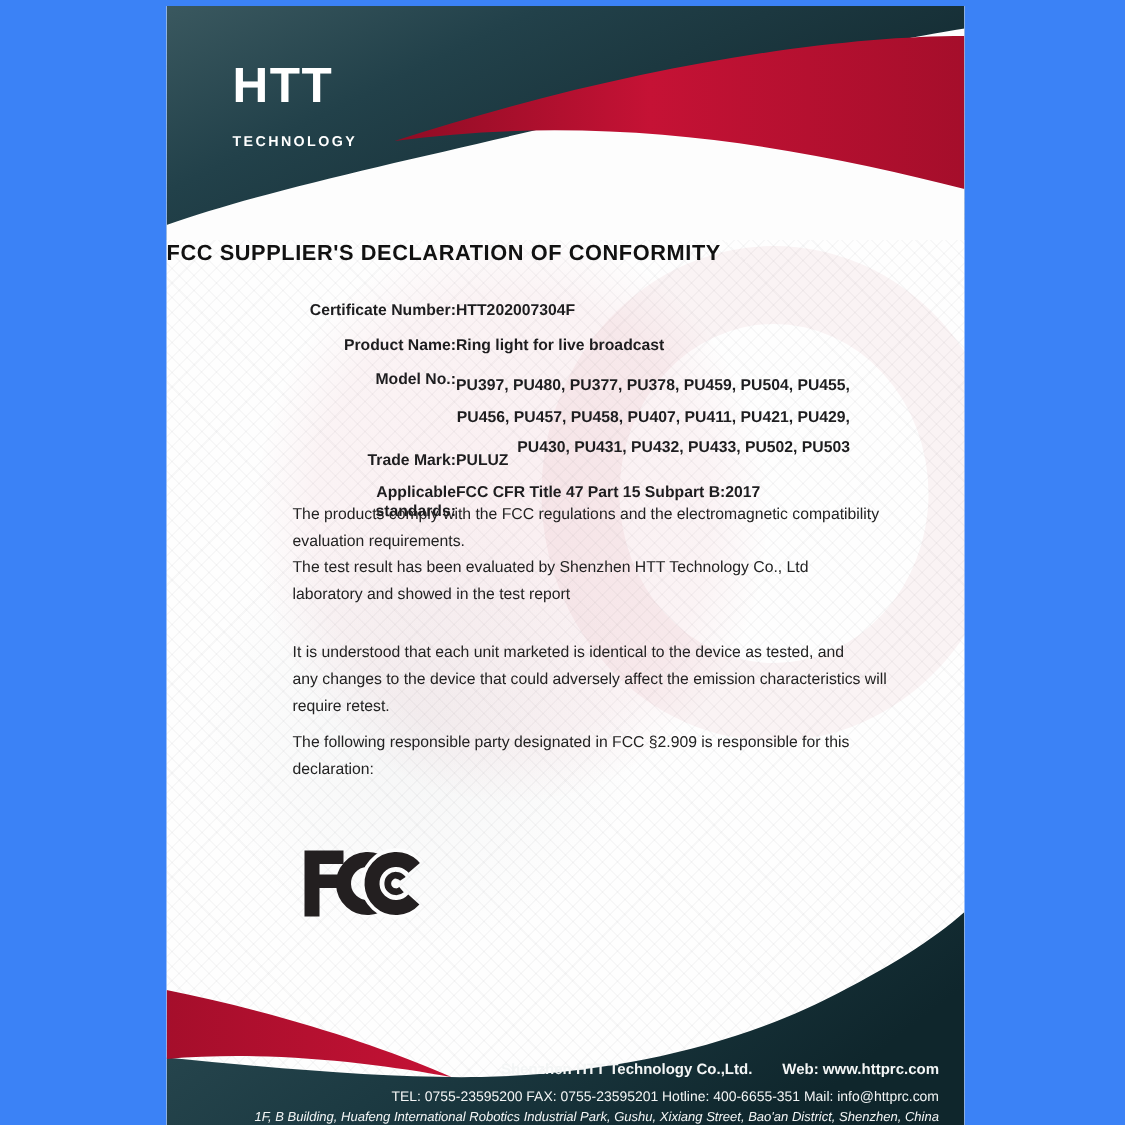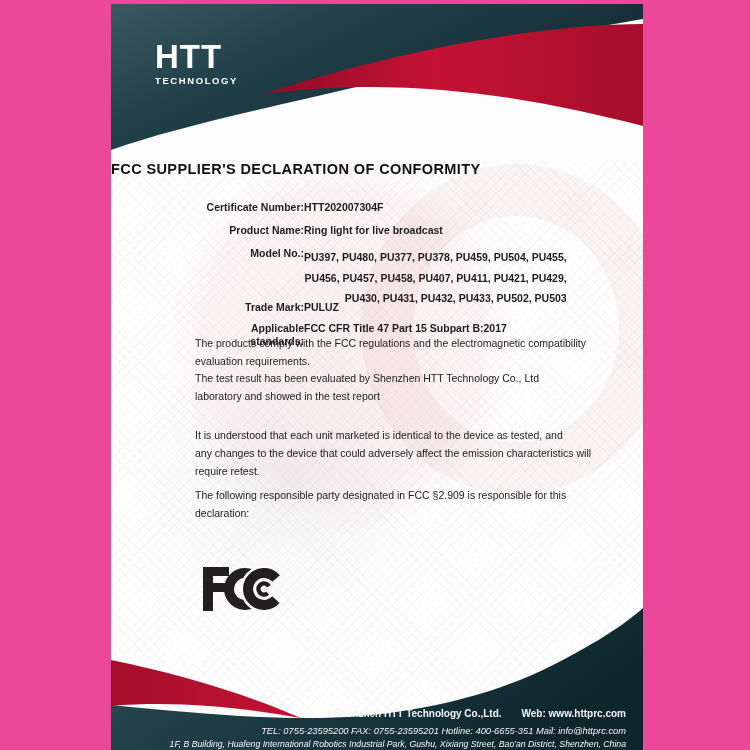--- a/index.html
+++ b/index.html
@@ -1,21 +1,21 @@
 <!DOCTYPE html>
 <html><head>
 <meta charset="utf-8">
 <style>
   html,body{margin:0;padding:0;}
   body{
     width:750px;height:750px;background:#ffffff;overflow:hidden;
     font-family:"Liberation Sans", sans-serif;
     -webkit-font-smoothing:antialiased;
   }
-  .page{position:relative;width:750px;height:750px;background:#ec4899;}
+  .page{position:relative;width:750px;height:750px;background:#3b82f6;}
   .doc{
     position:absolute;left:111px;top:4px;width:532px;height:746px;
     background-color:#fefefe;
     background-image:
       repeating-linear-gradient(45deg, rgba(60,60,70,0.035) 0 1px, transparent 1px 7px),
       repeating-linear-gradient(-45deg, rgba(60,60,70,0.035) 0 1px, transparent 1px 7px);
     overflow:hidden;
   }
   .wm{position:absolute;z-index:1;pointer-events:none;}
   .wm-pink{
@@ -28,39 +28,39 @@
   }
   .wm-gray{
     left:20px;top:330px;width:300px;height:300px;border-radius:50%;
     background:radial-gradient(ellipse at center, rgba(90,100,105,0.06) 0%, rgba(90,100,105,0) 70%);
   }
   .hdr-svg,.ftr-svg{position:absolute;left:0;z-index:2;display:block;}
   .hdr-svg{top:0;}
   .ftr-svg{bottom:0;}
   .brand{position:absolute;left:44px;top:38px;z-index:3;color:#ffffff;}
   .brand-main{font-size:33px;font-weight:bold;letter-spacing:1px;line-height:30px;}
-  .brand-sub{font-size:9.5px;font-weight:bold;letter-spacing:1.6px;margin-top:3px;}
+  .brand-sub{font-size:9.5px;font-weight:bold;letter-spacing:1.6px;margin-top:17px;}
   .content{position:absolute;inset:0;z-index:3;color:#1d1d1f;}
   .title{
     position:absolute;left:0;right:0;top:157px;
     font-size:14.5px;font-weight:bold;letter-spacing:0.4px;color:#111;
   }
   .frow{position:absolute;left:84px;width:420px;display:flex;}
   .flabel{width:109px;font-size:10.5px;font-weight:bold;flex:none;}
   .fvalue{font-size:10.5px;font-weight:bold;line-height:20.5px;}
   .fvalue .vline{display:block;}
   .frow,.flabel{line-height:13px;text-align:right;}
   .para{position:absolute;left:84px;width:430px;font-size:10.5px;line-height:18px;color:#222;}
   .report-line{position:absolute;left:153px;top:401px;display:flex;gap:12px;font-size:10.5px;font-weight:bold;}
   .formblock{position:absolute;left:211px;top:528px;}
   .formblock .fitem{font-size:10.5px;line-height:21.7px;color:#222;}
   .fcc-logo{position:absolute;left:90px;top:560px;}
   .footer-text{position:absolute;z-index:4;color:#f4f6f6;right:17px;text-align:right;white-space:nowrap;}
   .ft1{top:704px;font-size:10px;font-weight:bold;display:flex;gap:20px;justify-content:space-between;}
-  .ft2{top:722px;font-size:9.3px;font-style:italic;}
+  .ft2{top:722px;font-size:9.3px;}
   .ft3{top:735px;font-size:8.7px;font-style:italic;}
 </style>
 </head>
 <body>
 
 <div class="page">
   <div class="doc">
 
     <div class="wm wm-pink"></div>
     <div class="wm wm-ring"></div>

